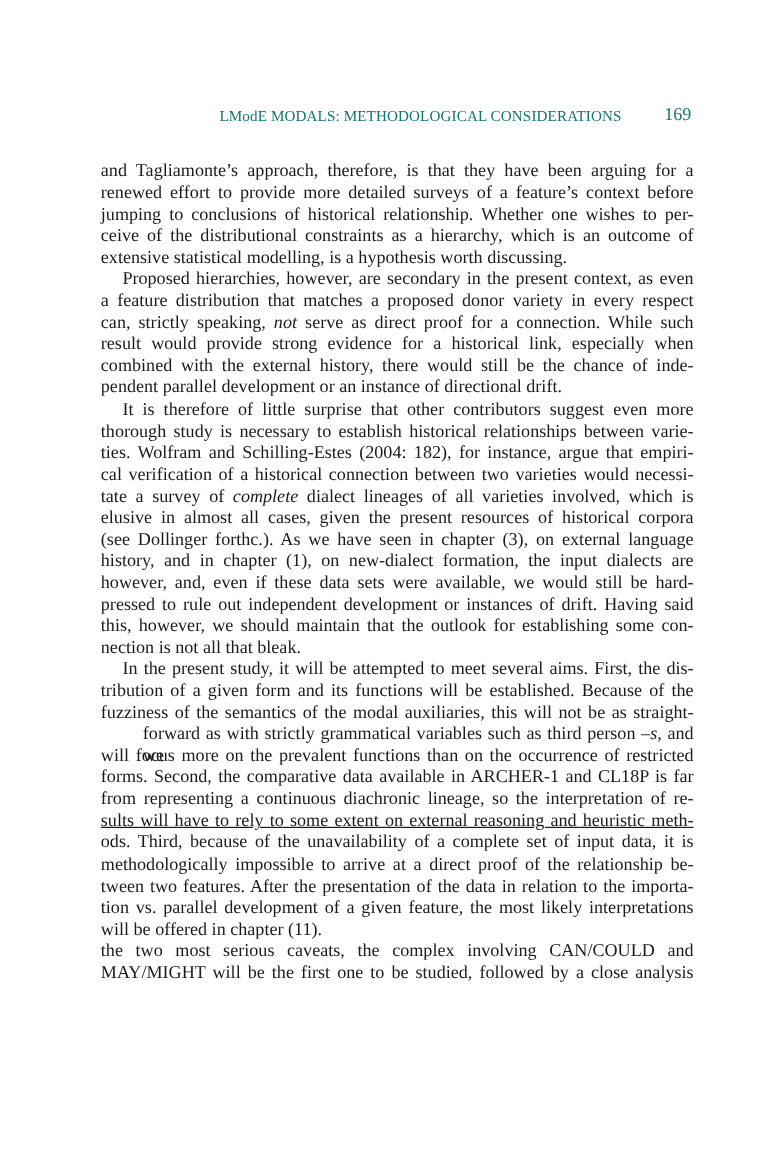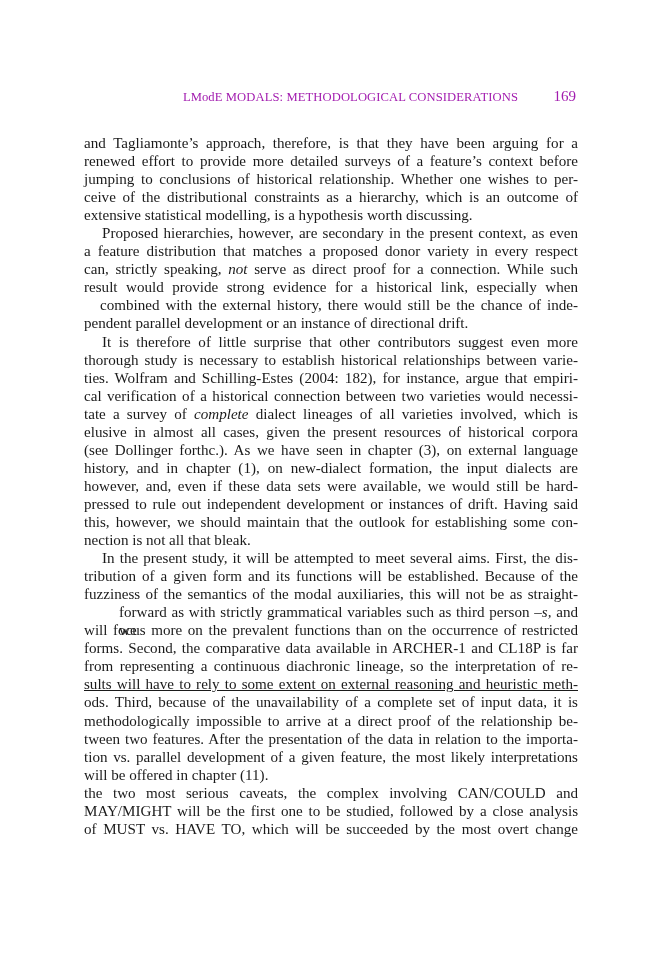--- a/index.html
+++ b/index.html
@@ -1,20 +1,20 @@
 <!DOCTYPE html>
 <html><head>
 <meta charset="utf-8">
 <style>
   html, body { margin: 0; padding: 0; background: #ffffff; }
   body { width: 650px; height: 975px; position: relative; overflow: hidden; }
   .page { position: absolute; left: 0; top: 0; width: 650px; height: 975px; background: #ffffff; }
   .running-head {
     position: absolute; top: 88px; left: 84px; width: 494px; height: 20px;
-    font-family: "Liberation Serif", serif; color: #a21caf;
+    font-family: "Liberation Serif", serif; color: #0f766e;
   }
   .running-title {
     position: absolute; right: 60px; top: 2px;
     font-size: 12.6px; letter-spacing: 0.1px;
   }
   .page-number {
     position: absolute; right: 2px; top: 0px;
     font-size: 15px;
   }
   .body-text {
@@ -41,21 +41,21 @@
         <div class="line" style="white-space: normal;"><span style="white-space: normal;">renewed effort to provide more detailed surveys of a feature’s context before</span></div>
         <div class="line" style="white-space: normal;"><span style="white-space: normal;">jumping to conclusions of historical relationship. Whether one wishes to per-</span></div>
         <div class="line" style="white-space: normal;"><span style="white-space: normal;">ceive of the distributional constraints as a hierarchy, which is an outcome of</span></div>
         <div class="line last" style="white-space: normal;"><span style="white-space: normal;">extensive statistical modelling, is a hypothesis worth discussing.</span></div>
       </div>
       <div>
         <div class="line indent" style="white-space: normal;"><span style="white-space: normal;">Proposed hierarchies, however, are secondary in the present context, as even</span></div>
         <div class="line" style="white-space: normal;"><span style="white-space: normal;">a feature distribution that matches a proposed donor variety in every respect</span></div>
         <div class="line" style="white-space: normal;"><span style="white-space: normal;">can, strictly speaking, </span><span class="it" style="white-space: normal;">not</span><span style="white-space: normal;"> serve as direct proof for a connection. While such</span></div>
         <div class="line" style="white-space: normal;"><span style="white-space: normal;">result would provide strong evidence for a historical link, especially when</span></div>
-        <div class="line" style="white-space: normal;"><span style="white-space: normal; margin-left: 16px;">combined with the external history, there would still be the chance of inde-</span></div>
+        <div class="line" style="white-space: normal;"><span style="white-space: normal;">combined with the external history, there would still be the chance of inde-</span></div>
         <div class="line last" style="white-space: normal;"><span style="white-space: normal;">pendent parallel development or an instance of directional drift.</span></div>
       </div>
       <div>
         <div class="line indent" style="white-space: normal;"><span style="white-space: normal;">It is therefore of little surprise that other contributors suggest even more</span></div>
         <div class="line" style="white-space: normal;"><span style="white-space: normal;">thorough study is necessary to establish historical relationships between varie-</span></div>
         <div class="line" style="white-space: normal;"><span style="white-space: normal; font-family: Liberation Serif, serif;">ties. Wolfram and Schilling-Estes (2004: 182), for instance, argue that empiri-</span></div>
         <div class="line" style="white-space: normal;"><span style="white-space: normal;">cal verification of a historical connection between two varieties would necessi-</span></div>
         <div class="line" style="white-space: normal;"><span style="white-space: normal;">tate a survey of </span><span class="it" style="white-space: normal;">complete</span><span style="white-space: normal;"> dialect lineages of all varieties involved, which is</span></div>
         <div class="line" style="white-space: normal;"><span style="white-space: normal;">elusive in almost all cases, given the present resources of historical corpora</span></div>
         <div class="line" style="white-space: normal;"><span style="white-space: normal;">(see Dollinger forthc.). As we have seen in chapter (3), on external language</span></div>
@@ -76,16 +76,15 @@
         <div class="line" style="white-space: normal; text-decoration: underline;"><span style="white-space: normal;">sults will have to rely to some extent on external reasoning and heuristic meth-</span></div>
         <div class="line" style="white-space: normal;"><span style="white-space: normal;">ods. Third, because of the unavailability of a complete set of input data, it is</span></div>
         <div class="line" style="white-space: normal;"><span style="white-space: normal;">methodologically impossible to arrive at a direct proof of the relationship be-</span></div>
         <div class="line" style="white-space: normal;"><span style="white-space: normal;">tween two features. After the presentation of the data in relation to the importa-</span></div>
         <div class="line" style="white-space: normal;"><span style="white-space: normal;">tion vs. parallel development of a given feature, the most likely interpretations</span></div>
         <div class="line last" style="white-space: normal;"><span style="white-space: normal;">will be offered in chapter (11).</span></div>
       </div>
       <div>
         <div class="line" style="white-space: normal;"><span style="white-space: normal;">the two most serious caveats, the complex involving CAN/COULD and</span></div>
         <div class="line" style="white-space: normal;"><span style="white-space: normal;">MAY/MIGHT will be the first one to be studied, followed by a close analysis</span></div>
-        <div class="line" style="white-space: normal;"><span style="white-space: normal;">of MUST vs. HAVE TO, which will be succeeded by the most overt change</span></div>
       </div>
     </div>
 </div>
 
 </body></html>

